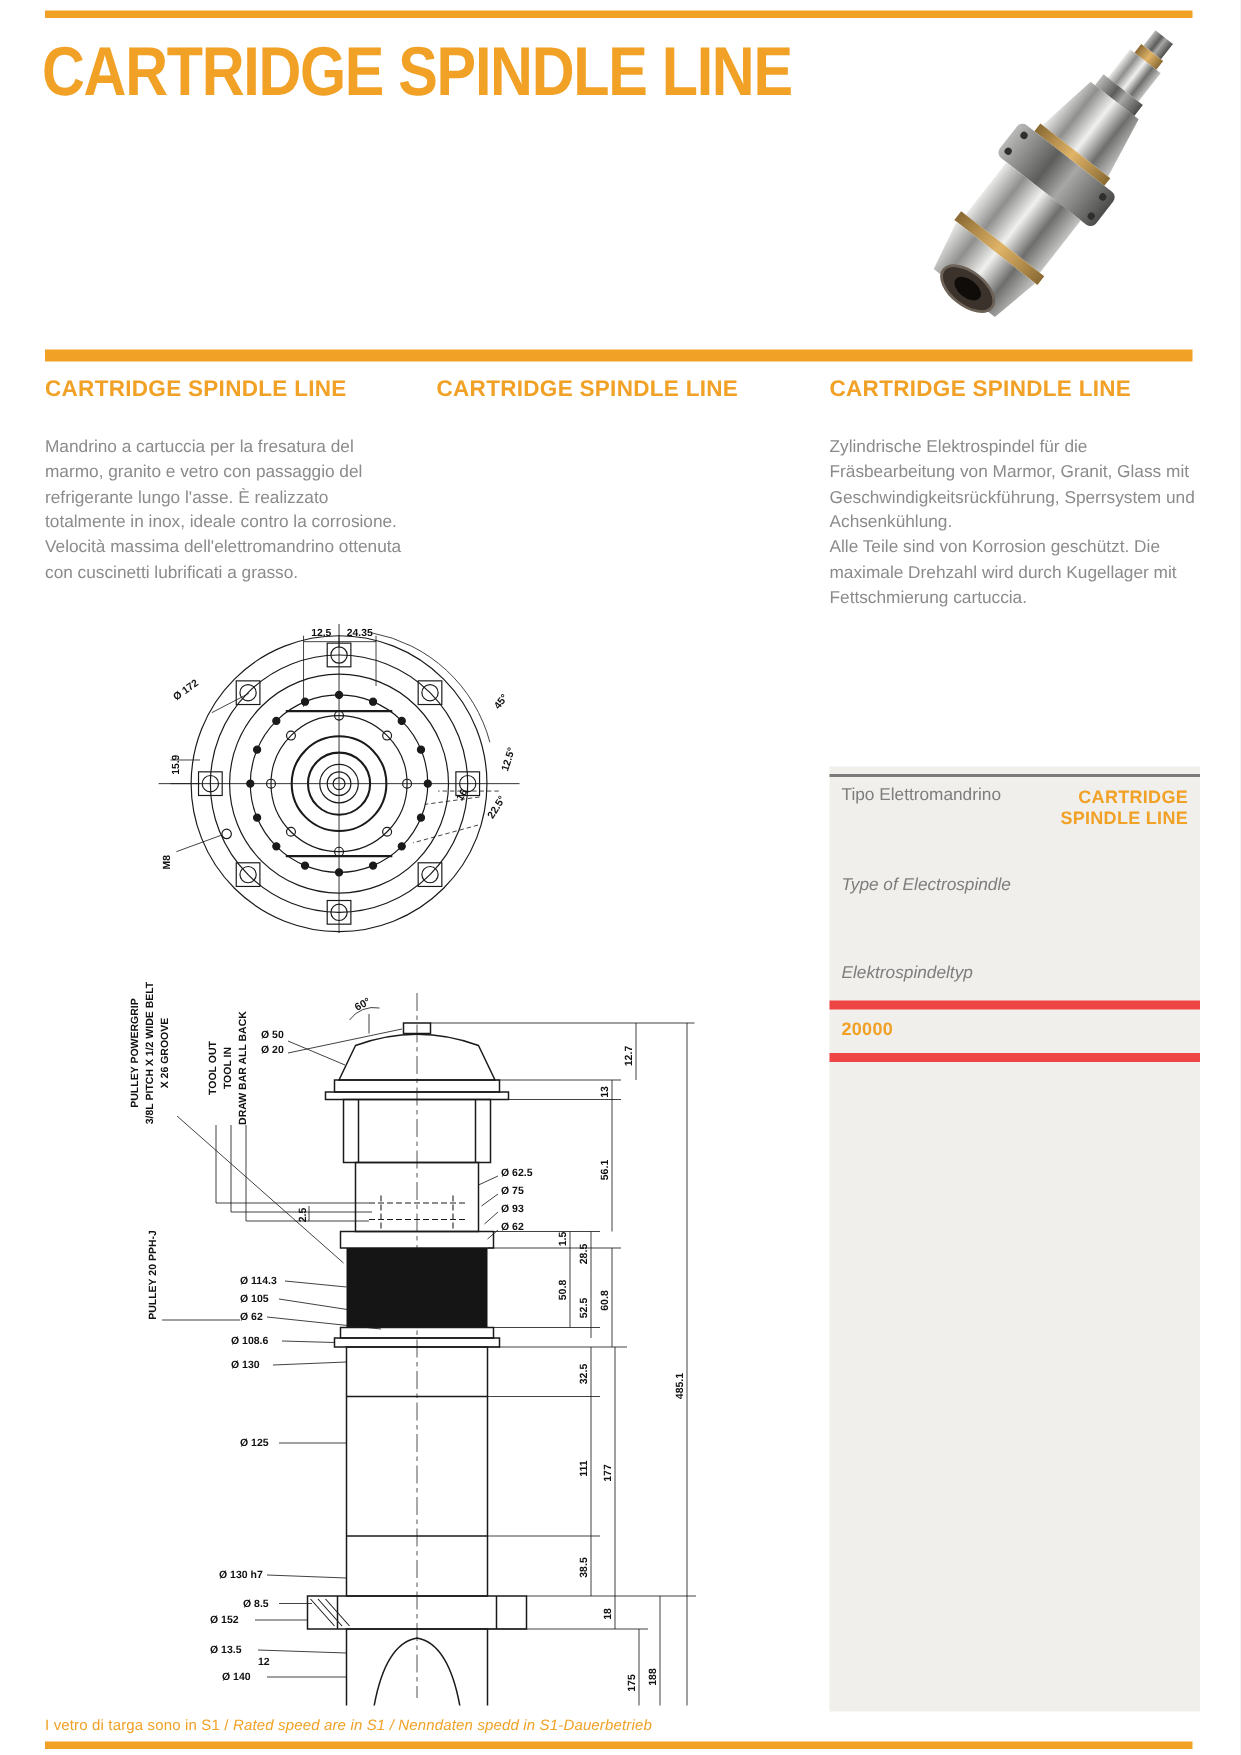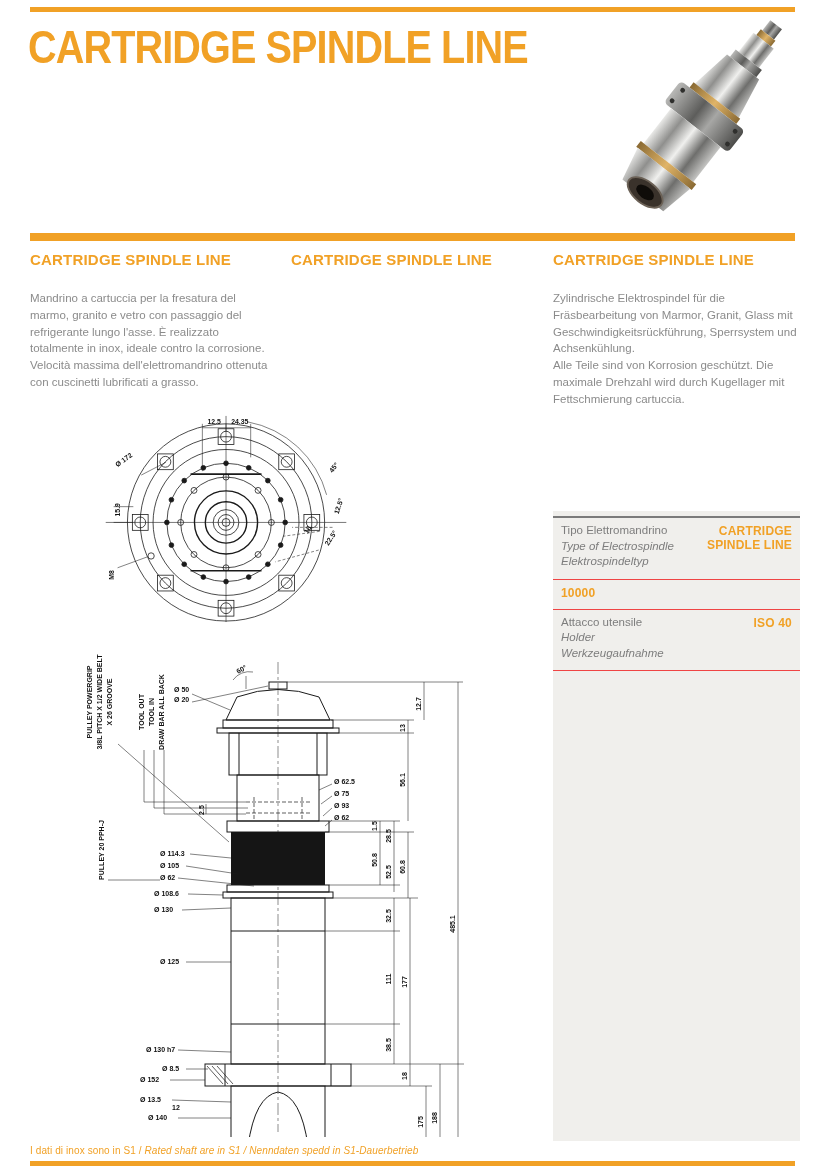--- a/index.html
+++ b/index.html
@@ -26,25 +26,25 @@
   .col-1{left:30px;width:240px;}
   .col-2{left:291px;width:250px;}
   .col-3{left:553px;width:252px;}
   .spec-panel{
     position:absolute;left:553px;top:511px;width:247px;height:630px;
     background:#F0EFEC;box-sizing:border-box;
   }
   .spec-table{border-top:2px solid #7b7b7b;margin-top:5px;}
   .spec-row{
     display:flex;justify-content:space-between;align-items:flex-start;
-    padding:5px 8px 9px 8px;border-bottom:1px solid #ef4444;
+    padding:5px 8px 9px 8px;border-bottom:6px solid #ef4444;
   }
   .spec-labels{font-size:11.5px;line-height:15.5px;color:#7D7D7D;}
   .spec-labels .lbl-it{font-style:normal;display:block;}
-  .spec-labels .lbl-en,.spec-labels .lbl-de{font-style:italic;display:block;}
+  .spec-labels .lbl-en,.spec-labels .lbl-de{font-style:italic;display:block;margin-top:44px;}
   .spec-value{
     font-size:12px;font-weight:bold;color:#F1A126;text-align:right;
     max-width:92px;line-height:14px;padding-top:1px;letter-spacing:0.2px;
   }
   .drawing{position:absolute;}
   .front-view{left:88px;top:412px;width:280px;height:212px;}
   .side-view{left:78px;top:632px;width:395px;height:505px;}
   .footer-note{
     position:absolute;left:30px;top:1145px;font-size:10px;color:#F1A126;letter-spacing:0.1px;
   }
@@ -356,32 +356,24 @@
     <div class="spec-table">
       <div class="spec-row">
         <div class="spec-labels">
           <span class="lbl-it">Tipo Elettromandrino</span>
           <span class="lbl-en">Type of Electrospindle</span>
           <span class="lbl-de">Elektrospindeltyp</span>
         </div>
         <div class="spec-value">CARTRIDGE SPINDLE LINE</div>
       </div>
       <div class="spec-row">
-        <div class="spec-value">10000</div>
-      </div>
-      <div class="spec-row">
-        <div class="spec-labels">
-          <span class="lbl-it">Attacco utensile</span>
-          <span class="lbl-en">Holder</span>
-          <span class="lbl-de">Werkzeugaufnahme</span>
-        </div>
-        <div class="spec-value">ISO 40</div>
+        <div class="spec-value">20000</div>
       </div>
     </div>
   </div>
 
   <div class="footer-note">
-    <span class="f-it">I dati di inox sono in S1 / </span><span class="f-en">Rated shaft are in S1 / </span><span class="f-de">Nenndaten spedd in S1-Dauerbetrieb</span>
+    <span class="f-it">I vetro di targa sono in S1 / </span><span class="f-en">Rated speed are in S1 / </span><span class="f-de">Nenndaten spedd in S1-Dauerbetrieb</span>
   </div>
 
   <div class="bar bottom-bar"></div>
 
 </div>
 
 </body></html>

